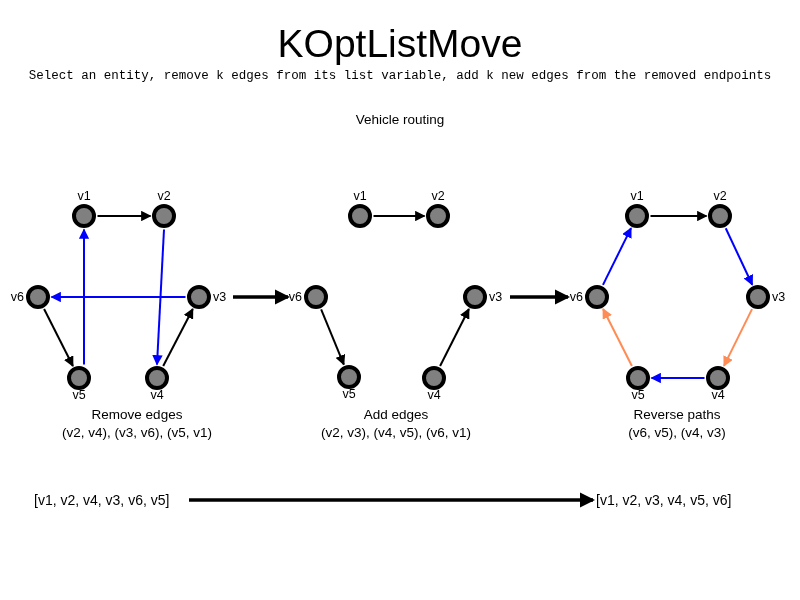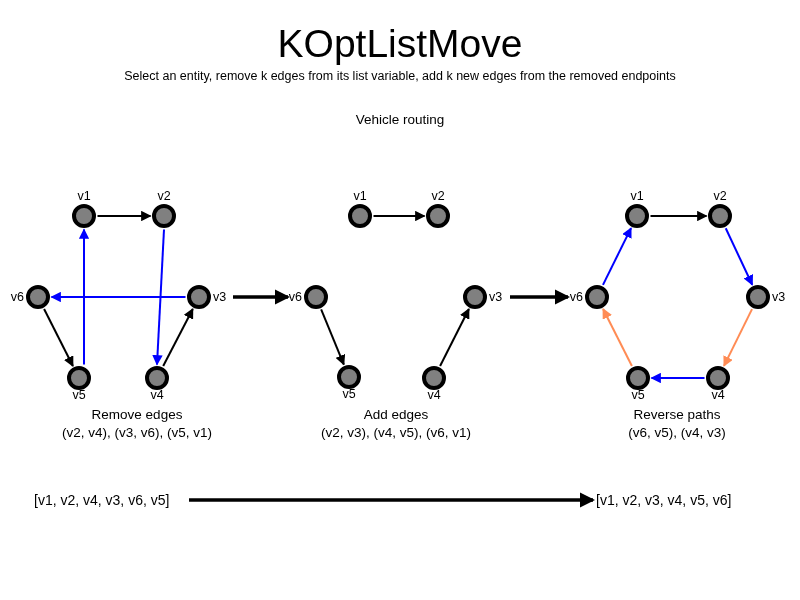--- a/index.html
+++ b/index.html
@@ -35,20 +35,21 @@
   }
   .subtitle {
     position: absolute;
     left: 0;
     top: 68px;
     width: 800px;
     text-align: center;
     font-size: 12.5px;
     line-height: 16px;
     color: #000;
+    font-family: Liberation Mono, monospace;
   }
   .section-label {
     position: absolute;
     left: 0;
     top: 111px;
     width: 800px;
     text-align: center;
     font-size: 13.5px;
     line-height: 18px;
     color: #000;

